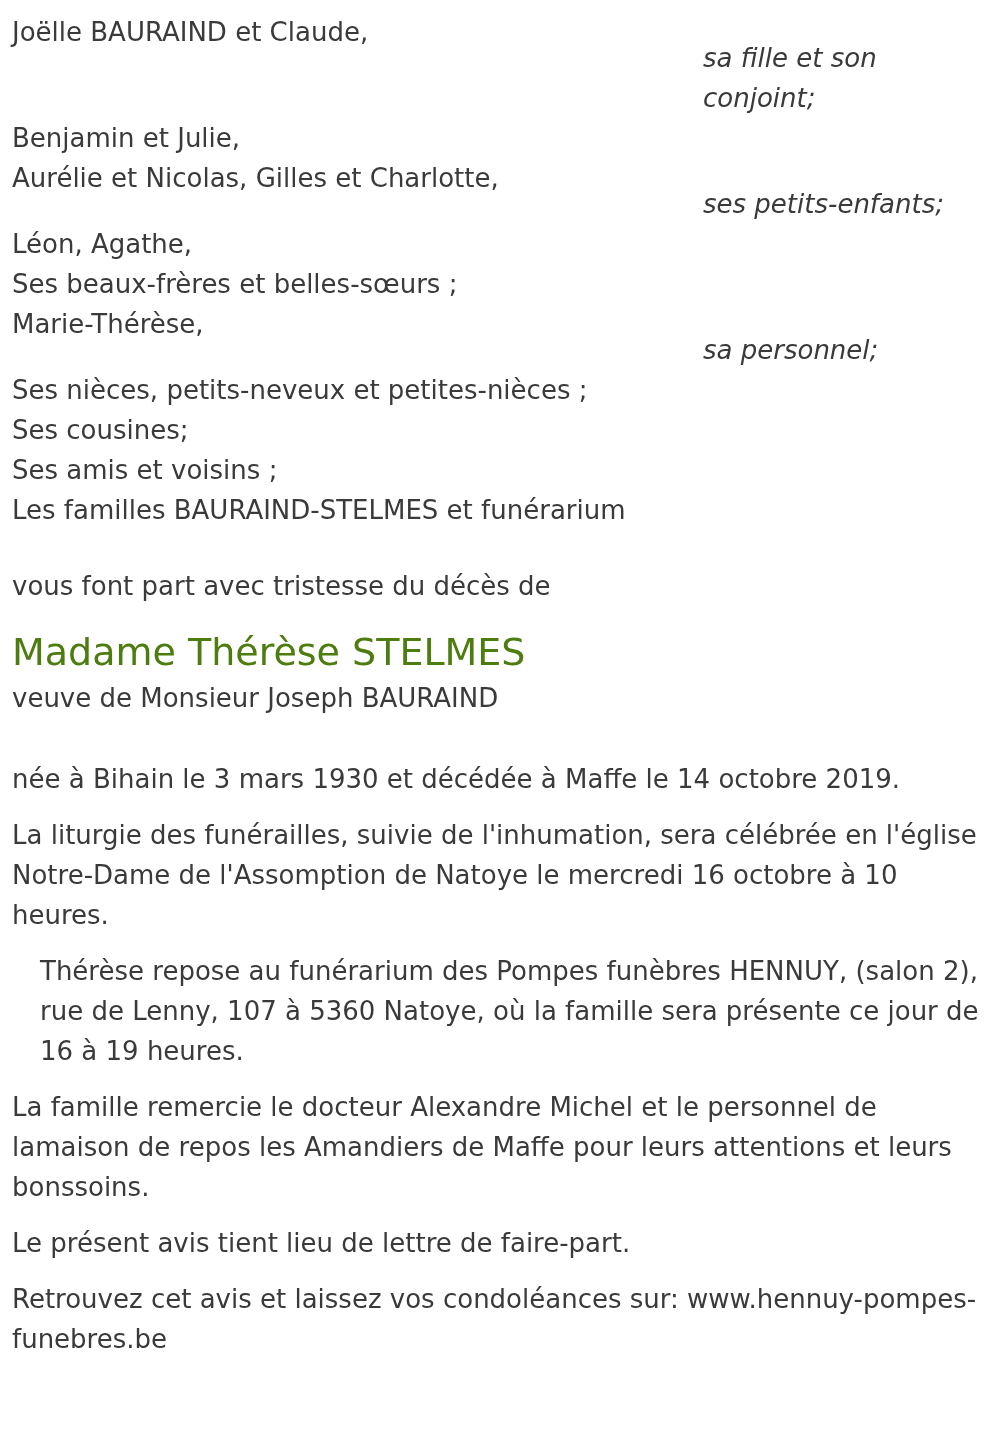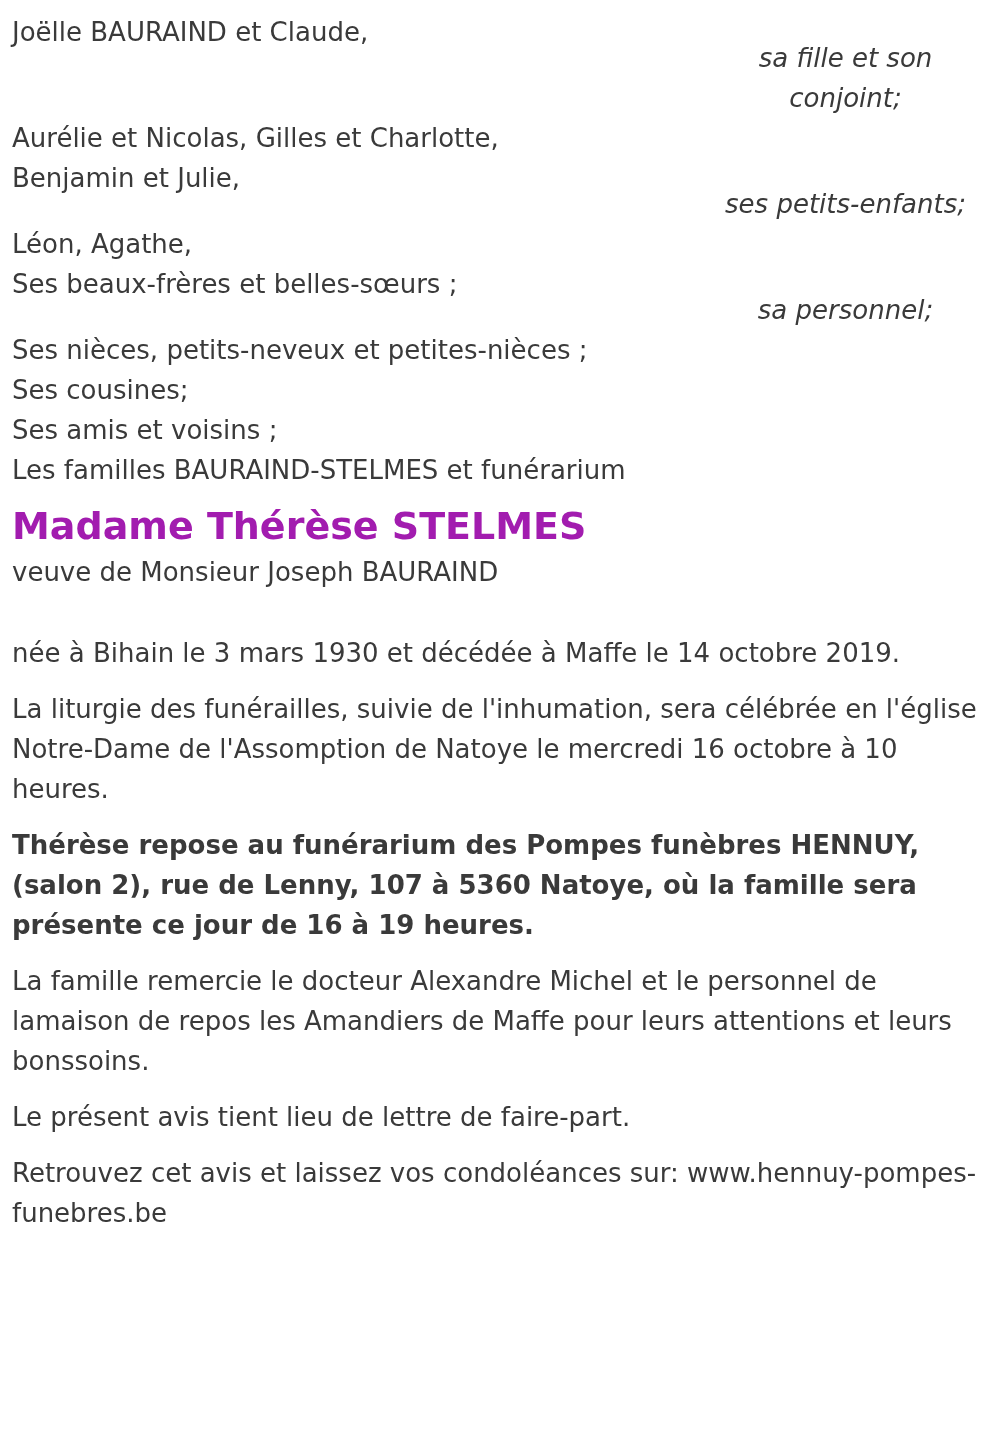--- a/index.html
+++ b/index.html
@@ -25,68 +25,71 @@
     .names,
     .relation,
     .intro,
     .subtitle,
     .para {
       font-size: 26px;
       line-height: 40px;
     }
     .relation {
       font-style: italic;
-      text-align: center;
+      text-align: left;
       max-width: 285px;
       margin-left: auto;
       margin-top: -14px;
     }
     .intro {
       margin-top: 36px;
     }
     .title {
       font-size: 38px;
       line-height: 48px;
-      font-weight: bold;
-      margin-top: 12px;
-      color: #a21caf;
+      font-weight: normal;
+      margin-top: 22px;
+      color: #4d7c0f;
     }
     .subtitle {
       margin-top: 2px;
     }
     .para {
       margin-top: 16px;
     }
     .para.first {
       margin-top: 41px;
     }
     .para.bold {
-      font-weight: bold;
+      font-weight: normal;
+      margin-left: 28px;
     }
   </style>
 </head>
 <body>
 
 <main class="page">
 
   <section class="family">
     <p class="names">Joëlle BAURAIND et Claude,</p>
     <p class="relation">sa fille et son conjoint;</p>
+    <p class="names">Benjamin et Julie,</p>
     <p class="names">Aurélie et Nicolas, Gilles et Charlotte,</p>
-    <p class="names">Benjamin et Julie,</p>
     <p class="relation">ses petits-enfants;</p>
     <p class="names">Léon, Agathe,</p>
     <p class="names">Ses beaux-frères et belles-sœurs ;</p>
+    <p class="names">Marie-Thérèse,</p>
     <p class="relation">sa personnel;</p>
     <p class="names">Ses nièces, petits-neveux et petites-nièces ;</p>
     <p class="names">Ses cousines;</p>
     <p class="names">Ses amis et voisins ;</p>
     <p class="names">Les familles BAURAIND-STELMES et funérarium</p>
   </section>
 
+  <p class="intro">vous font part avec tristesse du décès de</p>
 
   <h1 class="title">Madame Thérèse STELMES</h1>
   <p class="subtitle">veuve de Monsieur Joseph BAURAIND</p>
 
   <p class="para first">née à Bihain le 3 mars 1930 et décédée à Maffe le 14 octobre 2019.</p>
   <p class="para">La liturgie des funérailles, suivie de l'inhumation, sera célébrée en l'église Notre-Dame de l'Assomption de Natoye le mercredi 16 octobre à 10 heures.</p>
   <p class="para bold">Thérèse repose au funérarium des Pompes funèbres HENNUY, (salon 2), rue de Lenny, 107 à 5360 Natoye, où la famille sera présente ce jour de 16 à 19 heures.</p>
   <p class="para">La famille remercie le docteur Alexandre Michel et le personnel de lamaison de repos les Amandiers de Maffe pour leurs attentions et leurs bonssoins.</p>
   <p class="para">Le présent avis tient lieu de lettre de faire-part.</p>
   <p class="para">Retrouvez cet avis et laissez vos condoléances sur: www.hennuy-pompes-funebres.be</p>

